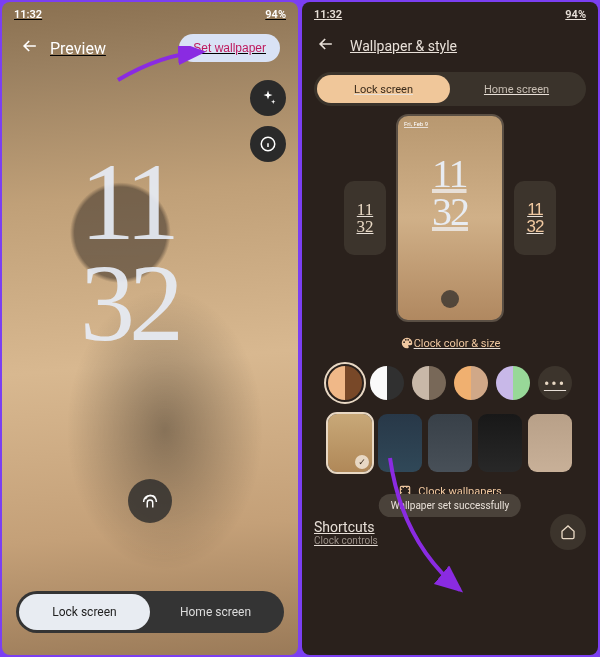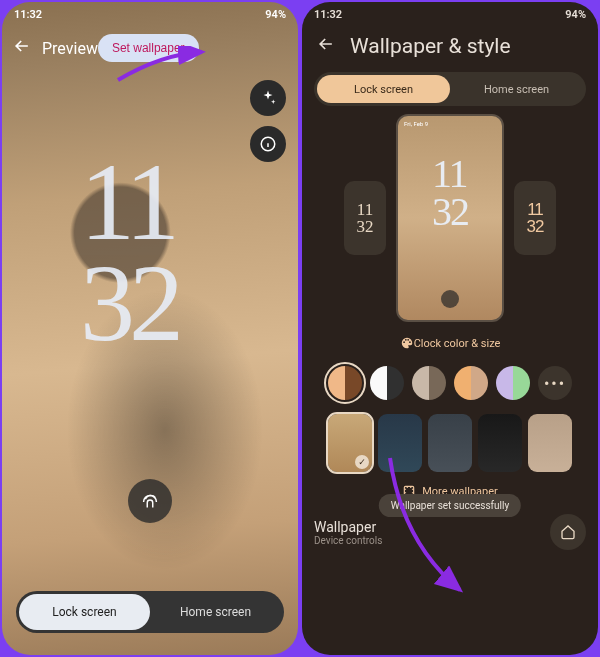--- a/index.html
+++ b/index.html
@@ -9,44 +9,46 @@
     width: 600px;
     height: 657px;
     display: flex;
     gap: 4px;
     padding: 2px;
     overflow: hidden;
   }
   .phone {
     flex: 1;
     position: relative;
-    border-radius: 28px;
+    border-radius: 8px;
     overflow: hidden;
     background: #1a1410;
+    text-decoration: underline;
   }
   
   .phone-left {
     background: linear-gradient(175deg, #8a7050 0%, #9a8060 10%, #c0a078 30%, #d8b890 55%, #c4a078 80%, #9a7a58 100%);
   }
   .status-bar {
     height: 24px;
     display: flex;
     justify-content: space-between;
     align-items: center;
     padding: 0 12px;
     font-size: 11px;
     font-weight: 600;
     color: #fff;
   }
   .phone-right .status-bar { color: #e8e0d8; }
   .status-right { display: flex; align-items: center; gap: 2px; }
   .left-header {
     display: flex;
     align-items: center;
-    padding: 8px 10px;
+    justify-content: space-between;
+    padding: 8px 18px;
   }
   .left-header-left { display: flex; align-items: center; gap: 10px; }
   .back-arrow { color: #fff; }
   .preview-title { color: #fff; font-size: 16px; font-weight: 400; }
   .set-wallpaper-btn {
     background: #d9e2f5;
     color: #be185d;
     border: none;
     border-radius: 18px;
     padding: 7px 14px;
@@ -125,21 +127,21 @@
       radial-gradient(circle at 40% 25%, #3a3028 0%, #3a3028 10%, transparent 11%),
       radial-gradient(ellipse 140px 200px at 55% 60%, rgba(20,18,15,0.7), transparent 70%);
     opacity: 0.55;
   }
   
   .phone-right { background: #2a211c; color: #e8e0d8; }
   .right-header {
     display: flex; align-items: center; gap: 14px;
     padding: 8px 14px;
   }
-  .right-title { font-size: 21px; font-weight: 400; }
+  .right-title { font-size: 14px; font-weight: 400; }
   .right-tabs {
     margin: 6px 12px;
     height: 34px;
     background: #3a332b;
     border-radius: 18px;
     display: flex;
     padding: 3px;
   }
   .right-tab {
     flex: 1;
@@ -459,27 +461,27 @@
       <div class="wp-thumb" style="background: linear-gradient(rgb(56, 64, 72), rgb(72, 80, 88));"></div>
       <div class="wp-thumb" style="background: linear-gradient(rgb(24, 24, 24), rgb(40, 40, 40));"></div>
       <div class="wp-thumb" style="background: linear-gradient(rgb(184, 160, 136), rgb(200, 176, 152));"></div>
     </div>
 
   <div class="more-wallpapers">
     <svg width="14" height="14" viewBox="0 0 24 24" fill="none" stroke="currentColor" stroke-width="2">
         <rect x="4" y="4" width="16" height="16" rx="2"></rect>
         <path d="M4 9h3M4 15h3M17 9h3M17 15h3M9 4v3M15 4v3M9 17v3M15 17v3"></path>
       </svg>
-    <span>More wallpaper</span>
+    <span>Clock wallpapers</span>
   </div>
 
   <div class="bottom-row">
     <div class="shortcuts-block">
-      <div class="shortcuts-title">Wallpaper</div>
-      <div class="shortcuts-sub">Device controls</div>
+      <div class="shortcuts-title">Shortcuts</div>
+      <div class="shortcuts-sub">Clock controls</div>
     </div>
     <div class="toast">Wallpaper set successfully</div>
     <div class="home-circle">
       <svg width="16" height="16" viewBox="0 0 24 24" fill="none" stroke="currentColor" stroke-width="2">
           <path d="M3 11l9-8 9 8v9a2 2 0 01-2 2H5a2 2 0 01-2-2v-9z"></path>
         </svg>
     </div>
   </div>
 
   <svg class="arrow-annotation" style="left:40px;top:450px;" width="140" height="150">

